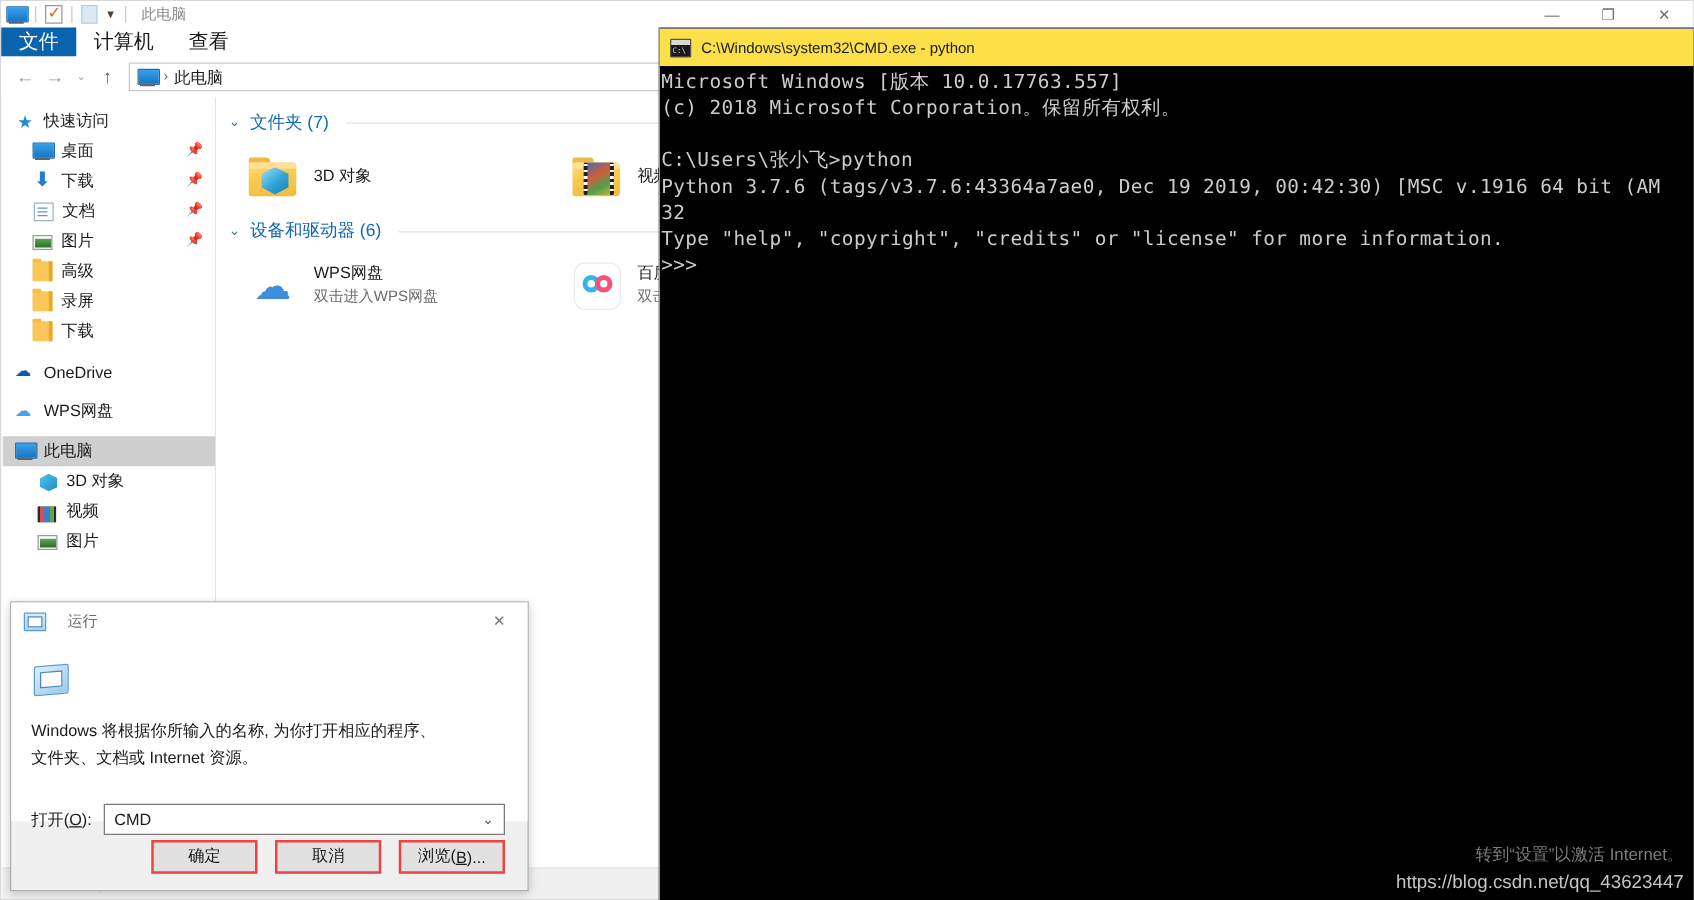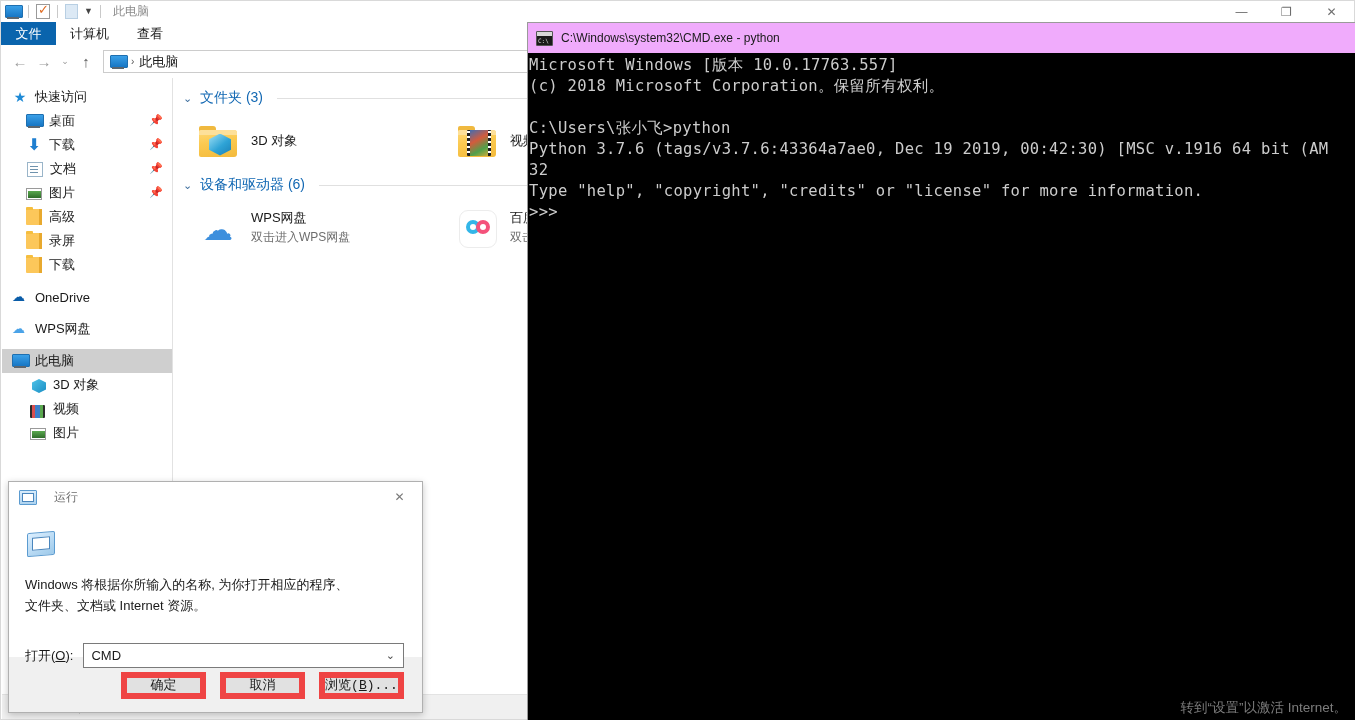--- a/index.html
+++ b/index.html
@@ -68,21 +68,21 @@
   }
 
   
   .ribbon {
     position: absolute; left: 0; top: 21px; width: 100%; height: 23px;
     background: #ffffff;
     display: flex; align-items: stretch;
   }
   .ribbon-tab {
     display: flex; align-items: center; justify-content: center;
-    font-size: 13px; color: #1a1a1a; padding: 0 14px; white-space: nowrap;
+    font-size: 16px; color: #1a1a1a; padding: 0 14px; white-space: nowrap;
   }
   .ribbon-tab.file {
     background: #0a64ad; color: #ffffff; min-width: 55px;
   }
 
   
   .addressbar {
     position: absolute; left: 0; top: 45px; width: 100%; height: 31px;
     background: #ffffff; display: flex; align-items: center; gap: 0;
     padding-left: 7px;
@@ -368,34 +368,34 @@
     font-family:"Liberation Sans", sans-serif; background:transparent;
   }
   .run-combo .chev {
     position:absolute; right:8px; top:5px; font-size:11px; color:#4a4a4a;
   }
   .rundlg-footer {
     height:56px; display:flex; align-items:center; justify-content:flex-end;
     gap:14px; padding-right:18px;
   }
   .dlg-btn {
-    width:85px; height:27px; background:#e1e1e1; border:6px solid #ef4444;
+    width:85px; height:27px; background:#e1e1e1; border:2px solid #ef4444;
     font-size:13px; color:#1a1a1a; display:flex; align-items:center; justify-content:center;
-    font-family:Liberation Mono, monospace;
+    font-family:Liberation Sans, sans-serif;
   }
   .dlg-btn u { text-decoration: underline; }
 
   
   .cmdwin {
     position:absolute; left:527px; top:22px; width:828px; height:698px;
     background:#000000; border:1px solid #9a9a9a; border-bottom:none; border-right:none;
     overflow:hidden;
   }
   .cmd-title {
-    height:30px; background:#f0abfc; display:flex; align-items:center;
+    height:30px; background:#fde047; display:flex; align-items:center;
     padding-left:8px; gap:8px;
   }
   .cmd-ico {
     width:17px;height:15px; background:#1a1a1a; border:1px solid #555; position:relative;
     border-radius:1px;
   }
   .cmd-ico::before {
     content:""; position:absolute; left:0; top:0; right:0; height:4px; background:#d8d8d8;
   }
   .cmd-ico::after {
@@ -554,21 +554,21 @@
           <span class="g g-pic"></span>
           <span class="lbl">图片</span>
         </div>
 
       </div>
 
       <div class="content">
 
         <div class="group-header">
           <span class="group-chev">⌄</span>
-          <span class="group-title">文件夹 (3)</span>
+          <span class="group-title">文件夹 (7)</span>
           <span class="group-rule"></span>
         </div>
 
         <div class="tiles">
 
           <div class="tile">
             <div class="tile-ico">
               <div class="bigfolder">
                   <div class="back"></div>
                   <div class="body"></div>
@@ -749,17 +749,18 @@
       <div class="cmd-line">(c) 2018 Microsoft Corporation。保留所有权利。</div>
       <div class="cmd-line blank"></div>
       <div class="cmd-line">C:\Users\张小飞&gt;python</div>
       <div class="cmd-line">Python 3.7.6 (tags/v3.7.6:43364a7ae0, Dec 19 2019, 00:42:30) [MSC v.1916 64 bit (AM</div>
       <div class="cmd-line">32</div>
       <div class="cmd-line">Type "help", "copyright", "credits" or "license" for more information.</div>
       <div class="cmd-line">&gt;&gt;&gt;</div>
 
       <div class="watermark">
         <div class="wm-sub">转到“设置”以激活 Internet。</div>
+        <div class="wm-url">https://blog.csdn.net/qq_43623447</div>
       </div>
     </div>
   </div>
 
 </div>
 
 </body></html>

